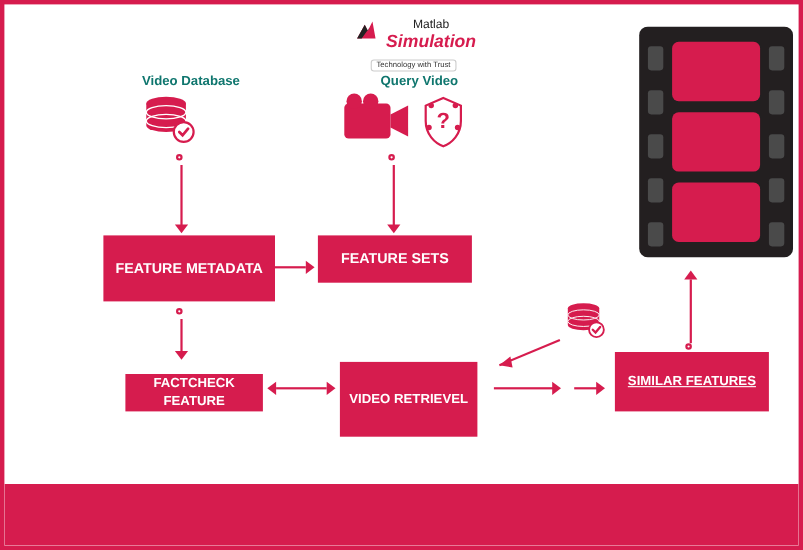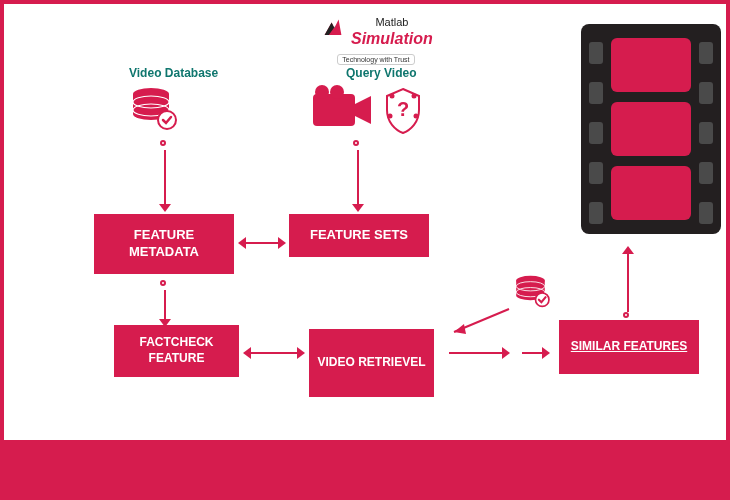--- a/index.html
+++ b/index.html
@@ -82,23 +82,23 @@
       color: #fff;
       font-weight: bold;
       font-size: 13px;
       text-align: center;
       display: flex;
       align-items: center;
       justify-content: center;
       line-height: 1.3;
       padding: 8px;
     }
-    .box-meta { top: 210px; left: 70px; width: 140px; height: 60px; }
+    .box-meta { top: 210px; left: 70px; width: 156px; height: 60px; }
     .box-sets { top: 210px; left: 265px; width: 140px; height: 43px; }
-    .box-fact { top: 321px; left: 90px; width: 125px; height: 52px; font-size: 12px; }
+    .box-fact { top: 336px; left: 90px; width: 125px; height: 34px; font-size: 12px; }
     .box-retr { top: 325px; left: 285px; width: 125px; height: 68px; font-size: 12px; }
     .box-sim  { top: 316px; left: 535px; width: 140px; height: 54px; font-size: 12px; text-decoration: underline; }
     .film-strip {
       position: absolute;
       top: 20px;
       right: 25px;
       width: 140px;
       height: 210px;
     }
     .arrow-line {

